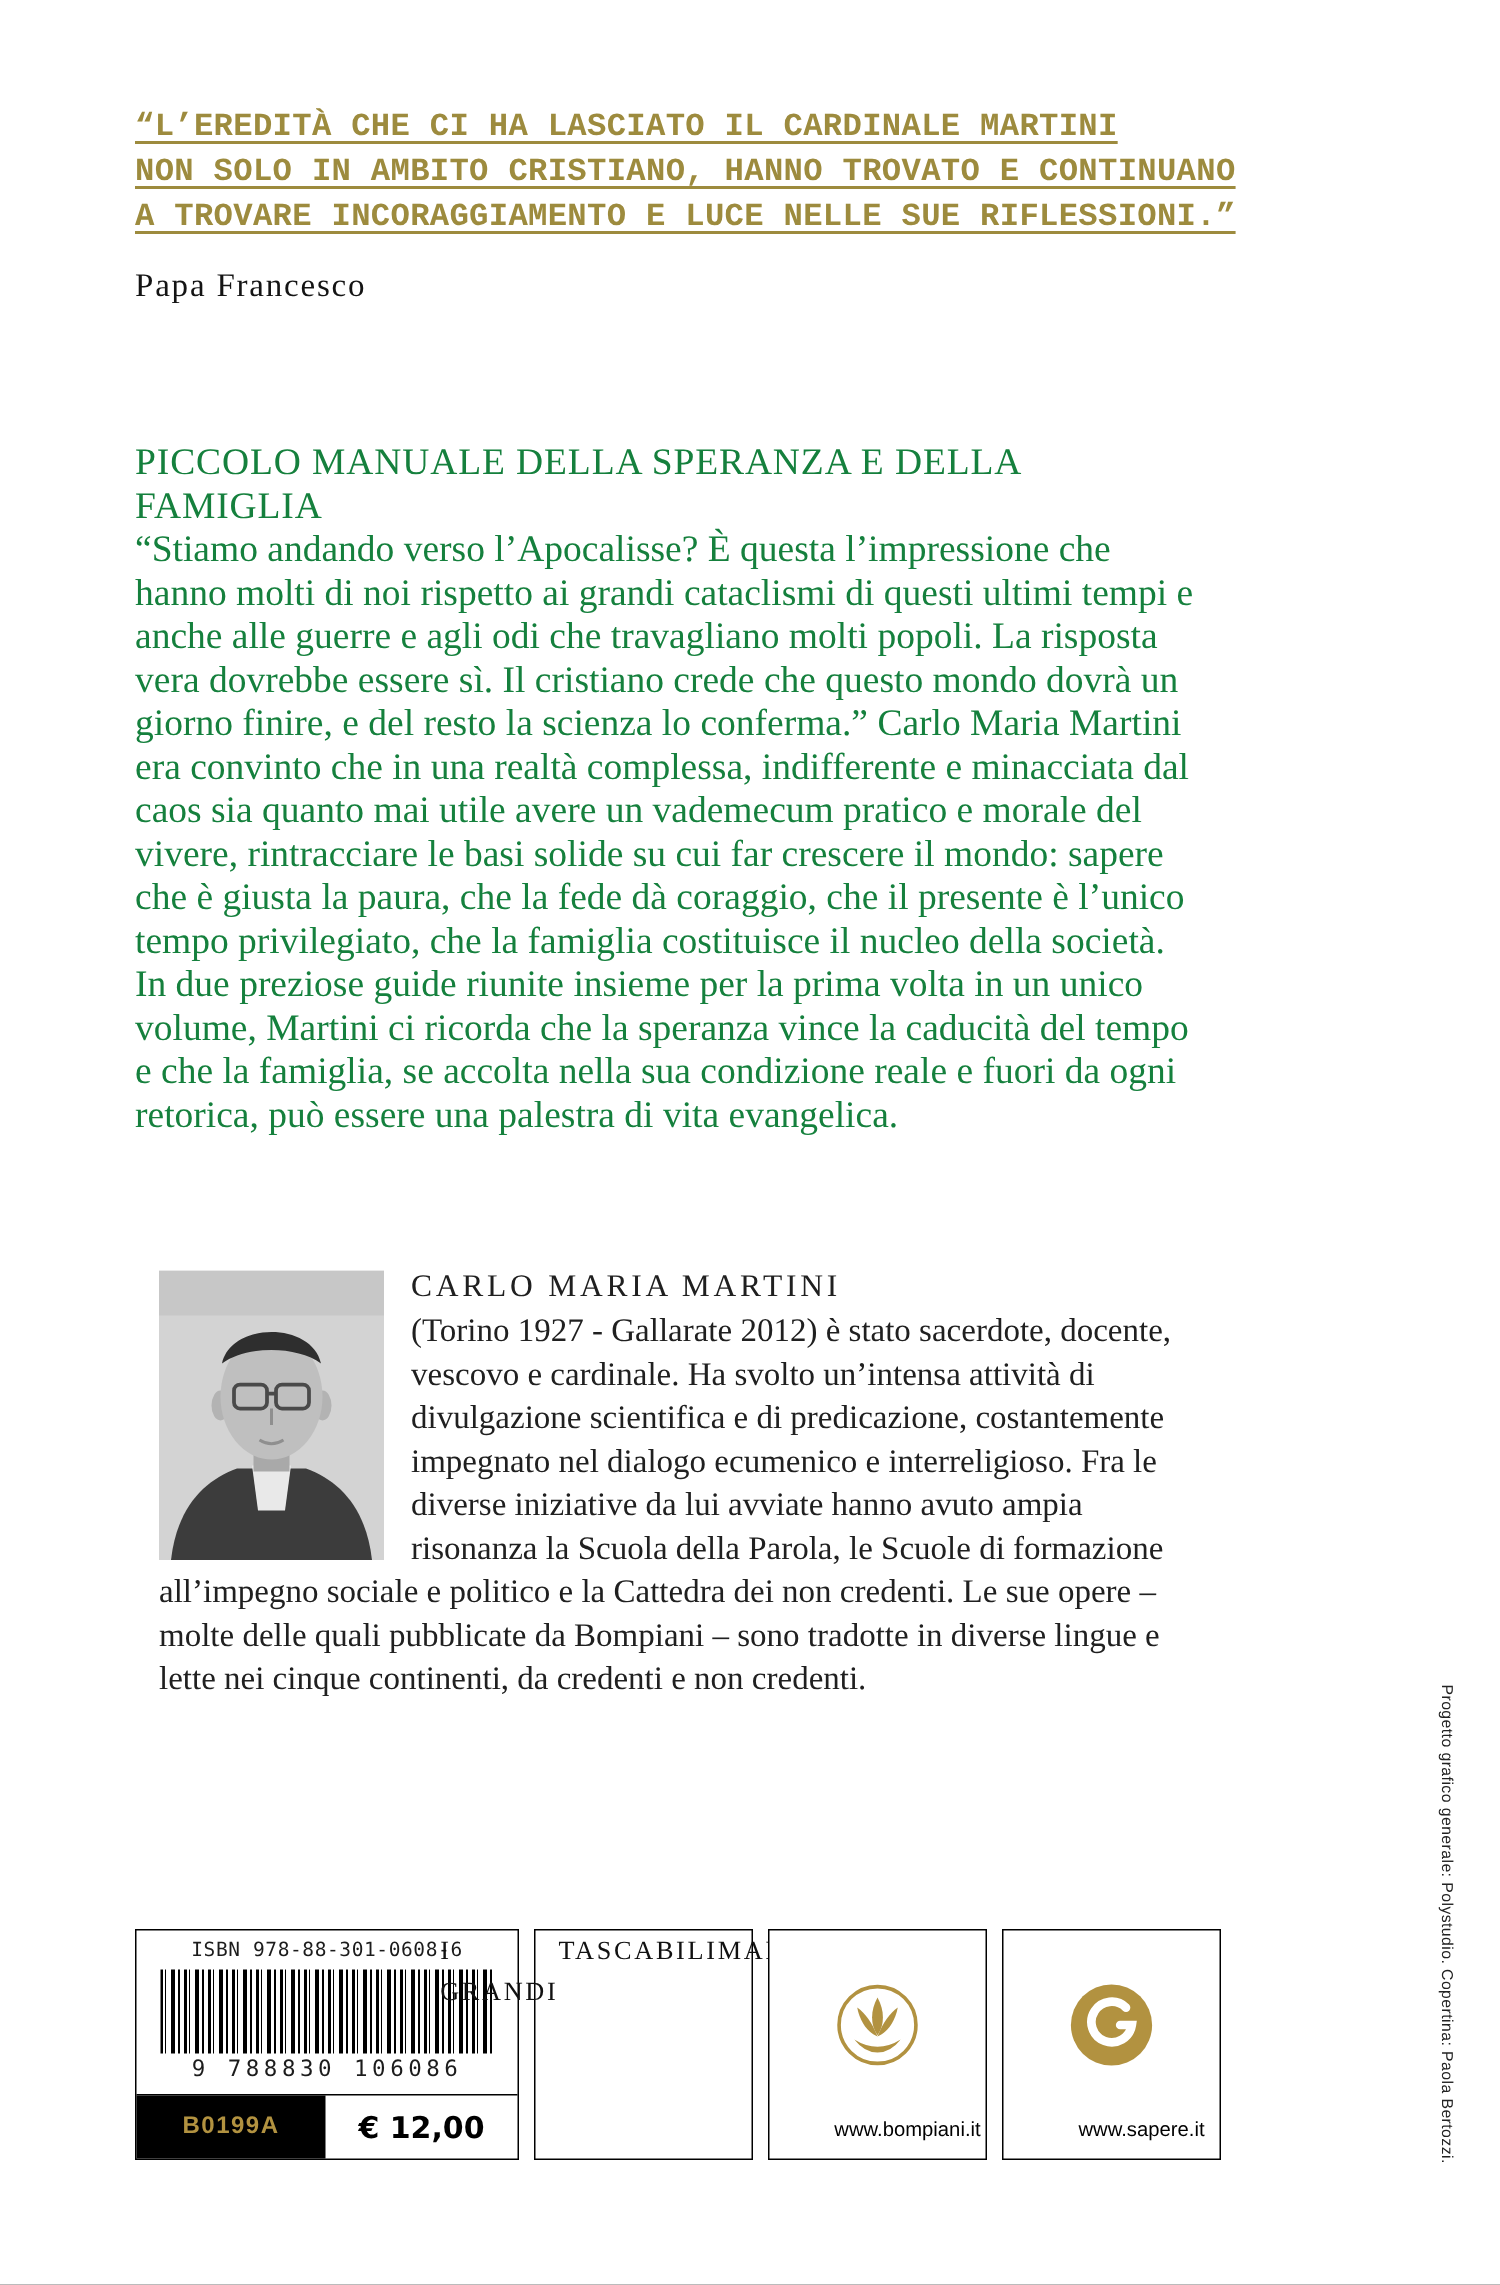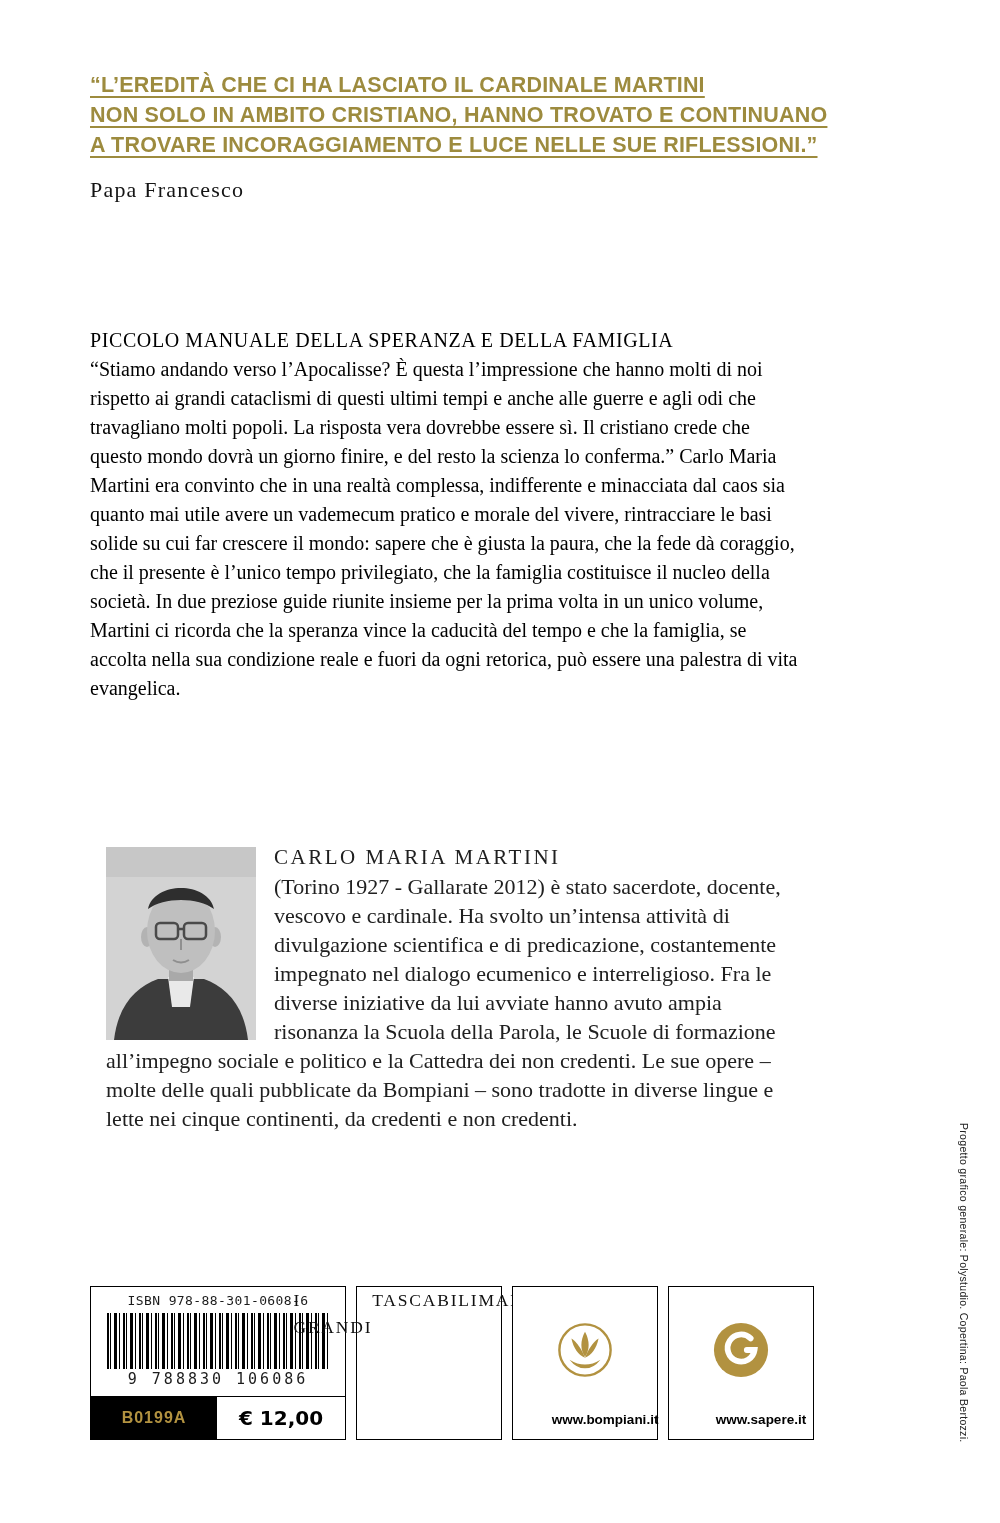--- a/index.html
+++ b/index.html
@@ -11,31 +11,31 @@
   }
   :root{
     --quote-gold:#9d8b3e;
     --logo-gold:#b29240;
   }
 
   
   .quote-section { position:absolute; left:90px; top:70px; width:810px; }
   .quote-line{
     display:block;
-    font-family:Liberation Sans, sans-serif;
+    font-family:Liberation Mono, monospace;
     font-weight:bold; font-size:21.5px; line-height:30px;
     letter-spacing:0.2px; color:var(--quote-gold);
     text-decoration:underline; text-decoration-thickness:2px; text-underline-offset:4px;
   }
   .attribution{
     margin-top:16px; font-size:22px; line-height:28px; letter-spacing:1.2px; color:#141414;
   }
 
   
-  .synopsis{ position:absolute; left:90px; top:294px; width:712px; font-size:20px; line-height:29px; color:#000000;margin-top:32px;}
+  .synopsis{ position:absolute; left:90px; top:294px; width:712px; font-size:25px; line-height:29px; color:#15803d;}
   .synopsis-title{ letter-spacing:0.6px; }
   .synopsis-body{ }
 
   
   .bio{ position:absolute; left:90px; top:842px; width:716px; font-size:22px; line-height:29px; color:#202020;padding-left:16px;}
   .bio-photo{ float:left; width:150px; height:193px; margin:5px 18px 6px 0; display:block; }
   .bio-name{ font-size:21px; letter-spacing:2.5px; line-height:30px; }
   .bio-text{ }
 
   
@@ -57,21 +57,21 @@
               letter-spacing:1px; display:flex; align-items:center; justify-content:center; }
   .price-cell{ flex:1; display:flex; align-items:center; justify-content:center;
                font-family:"DejaVu Sans", sans-serif; font-weight:bold; font-size:20px; color:#000; }
 
   .box-series{ width:146px; display:flex; flex-direction:row; justify-content:center;
                padding-left:14px; font-size:17.5px; line-height:27px; letter-spacing:1.8px; color:#111; }
 
   .box-logo{ width:146px; display:flex; flex-direction:column; align-items:center; }
   .logo-wrap{ flex:1; display:flex; align-items:center; justify-content:center; }
   .logo-svg{ width:58px; height:58px; display:block; }
-  .url{ font-family:"Liberation Sans", sans-serif; font-size:13.5px; font-weight:bold;
+  .url{ font-family:"Liberation Sans", sans-serif; font-size:13.5px; font-weight:normal;
         padding-bottom:12px; color:#000;margin-left:40px; }
 
   
   .credits{
     position:absolute; right:30px; bottom:80px;
     writing-mode:vertical-rl;
     font-family:"Liberation Sans", sans-serif; font-size:10.5px; letter-spacing:0.3px; color:#222;
   }
 </style>
 </head>

